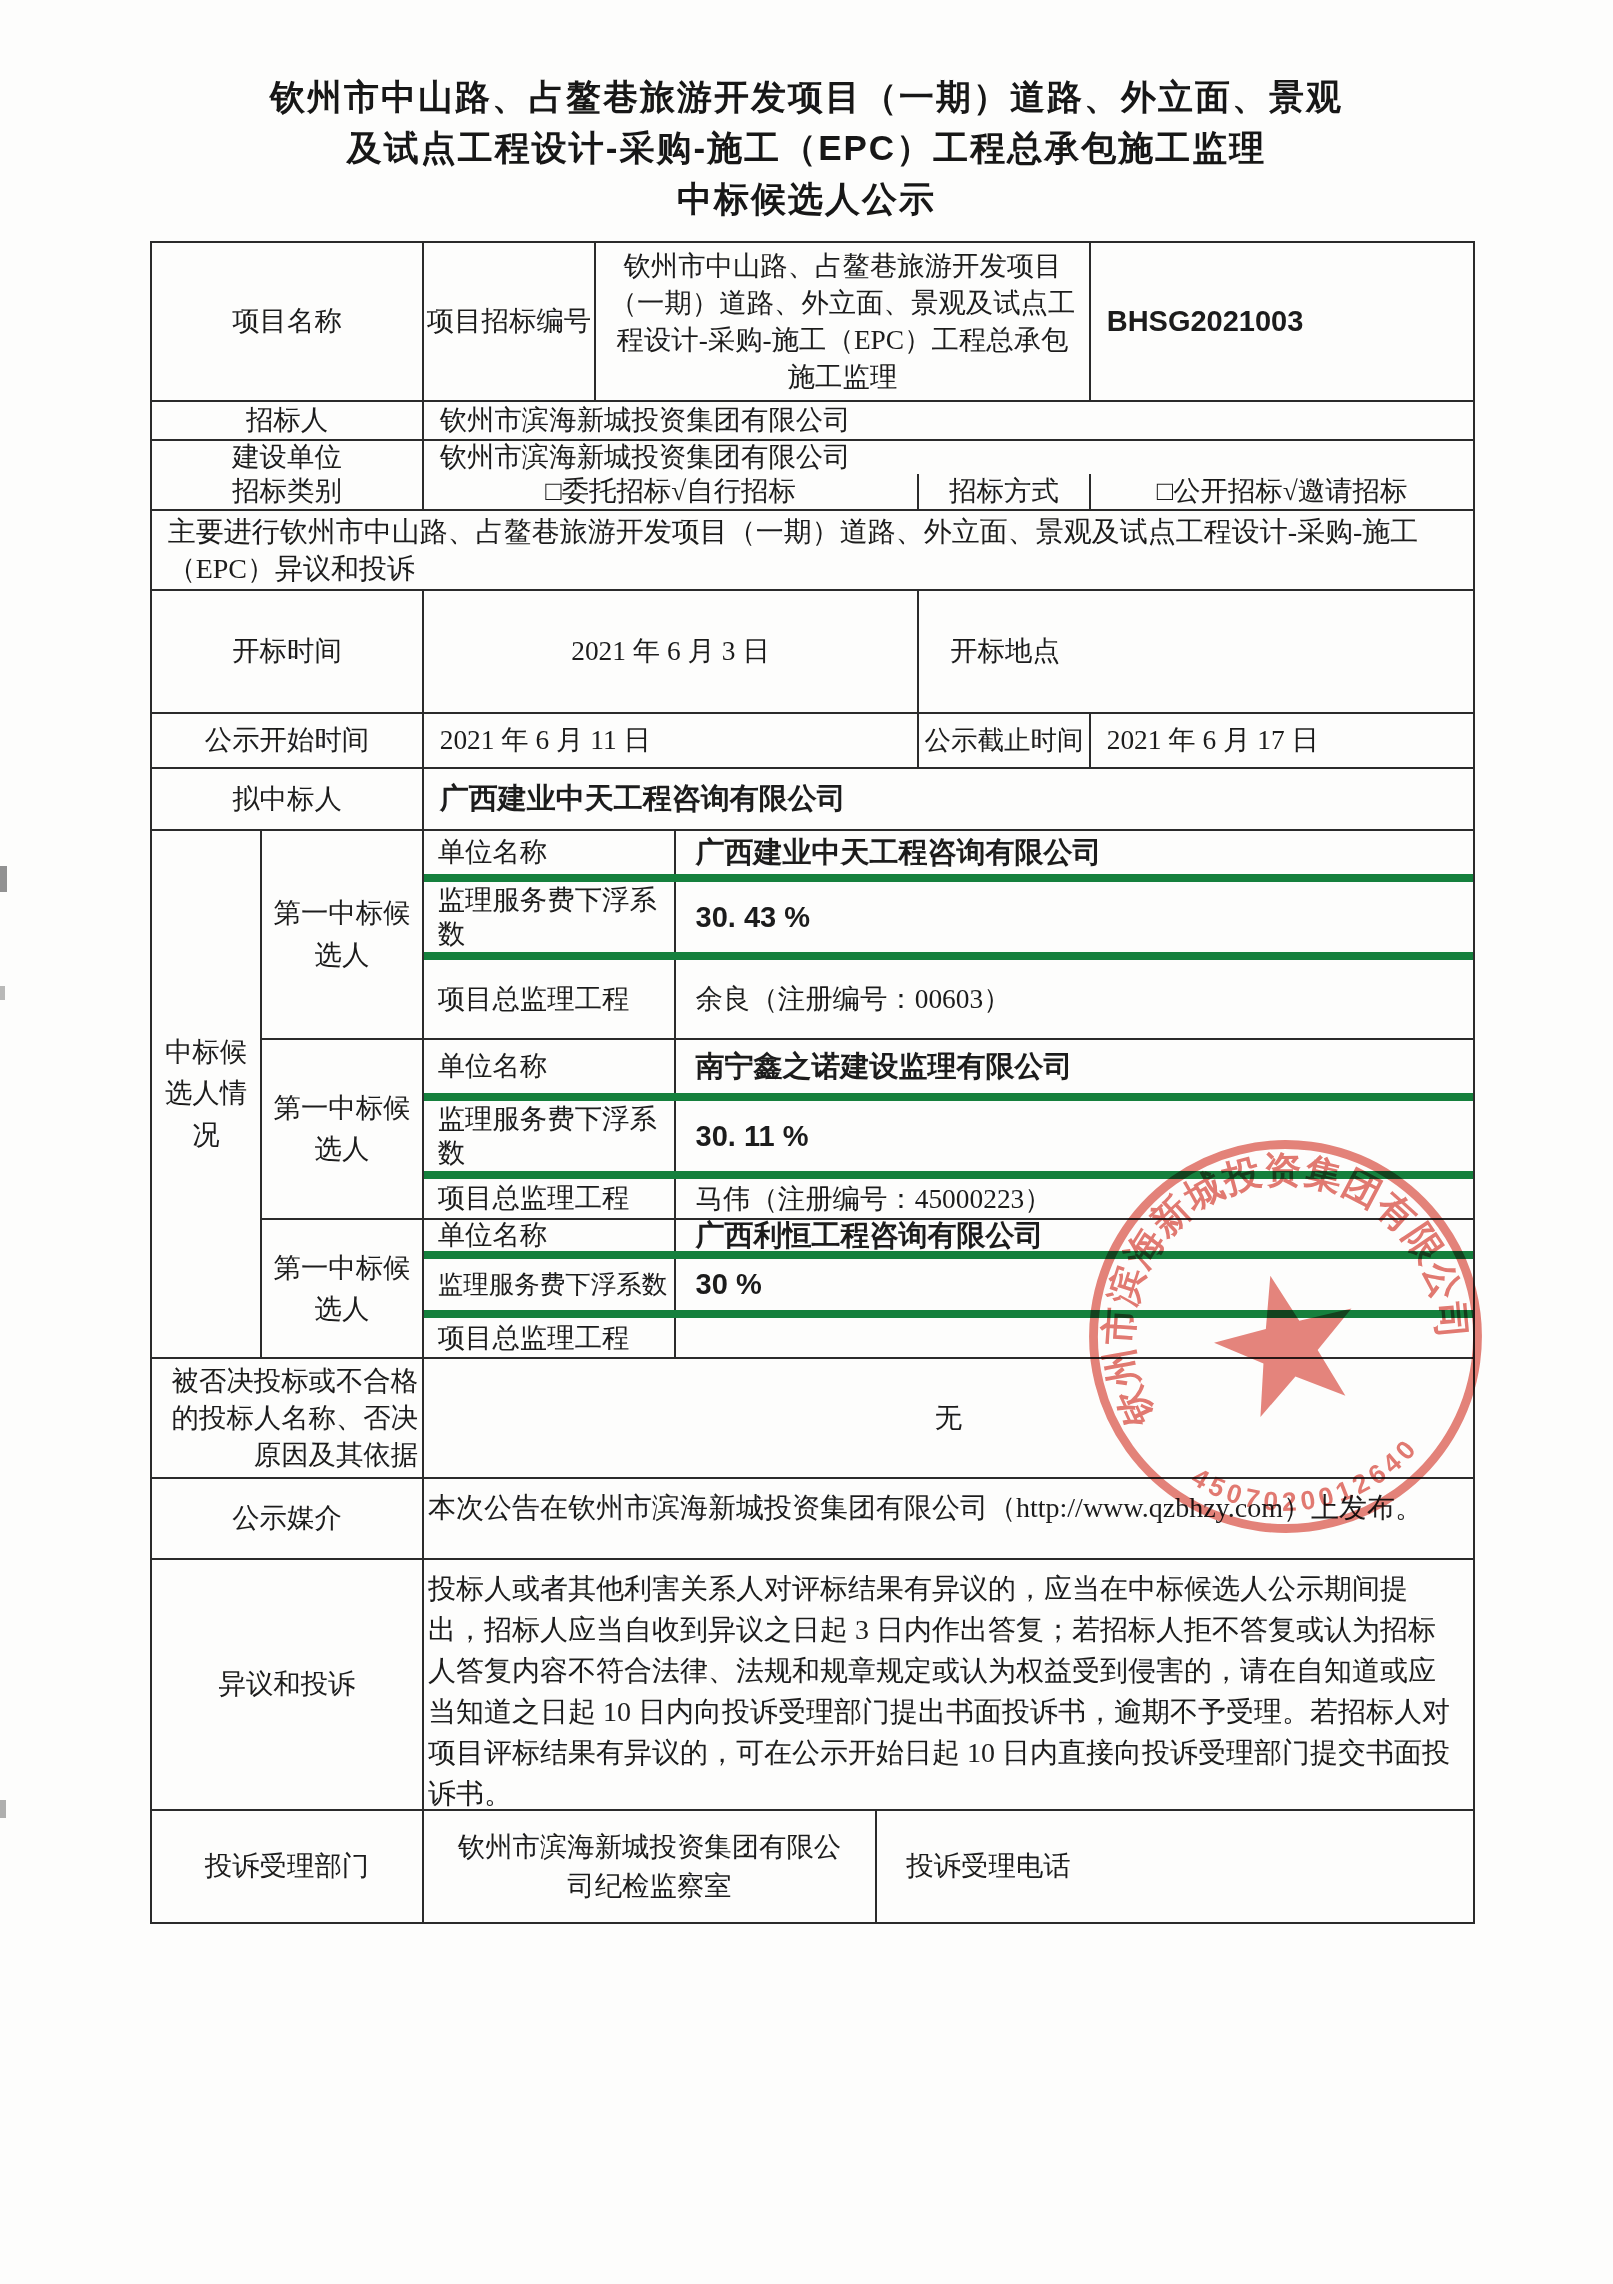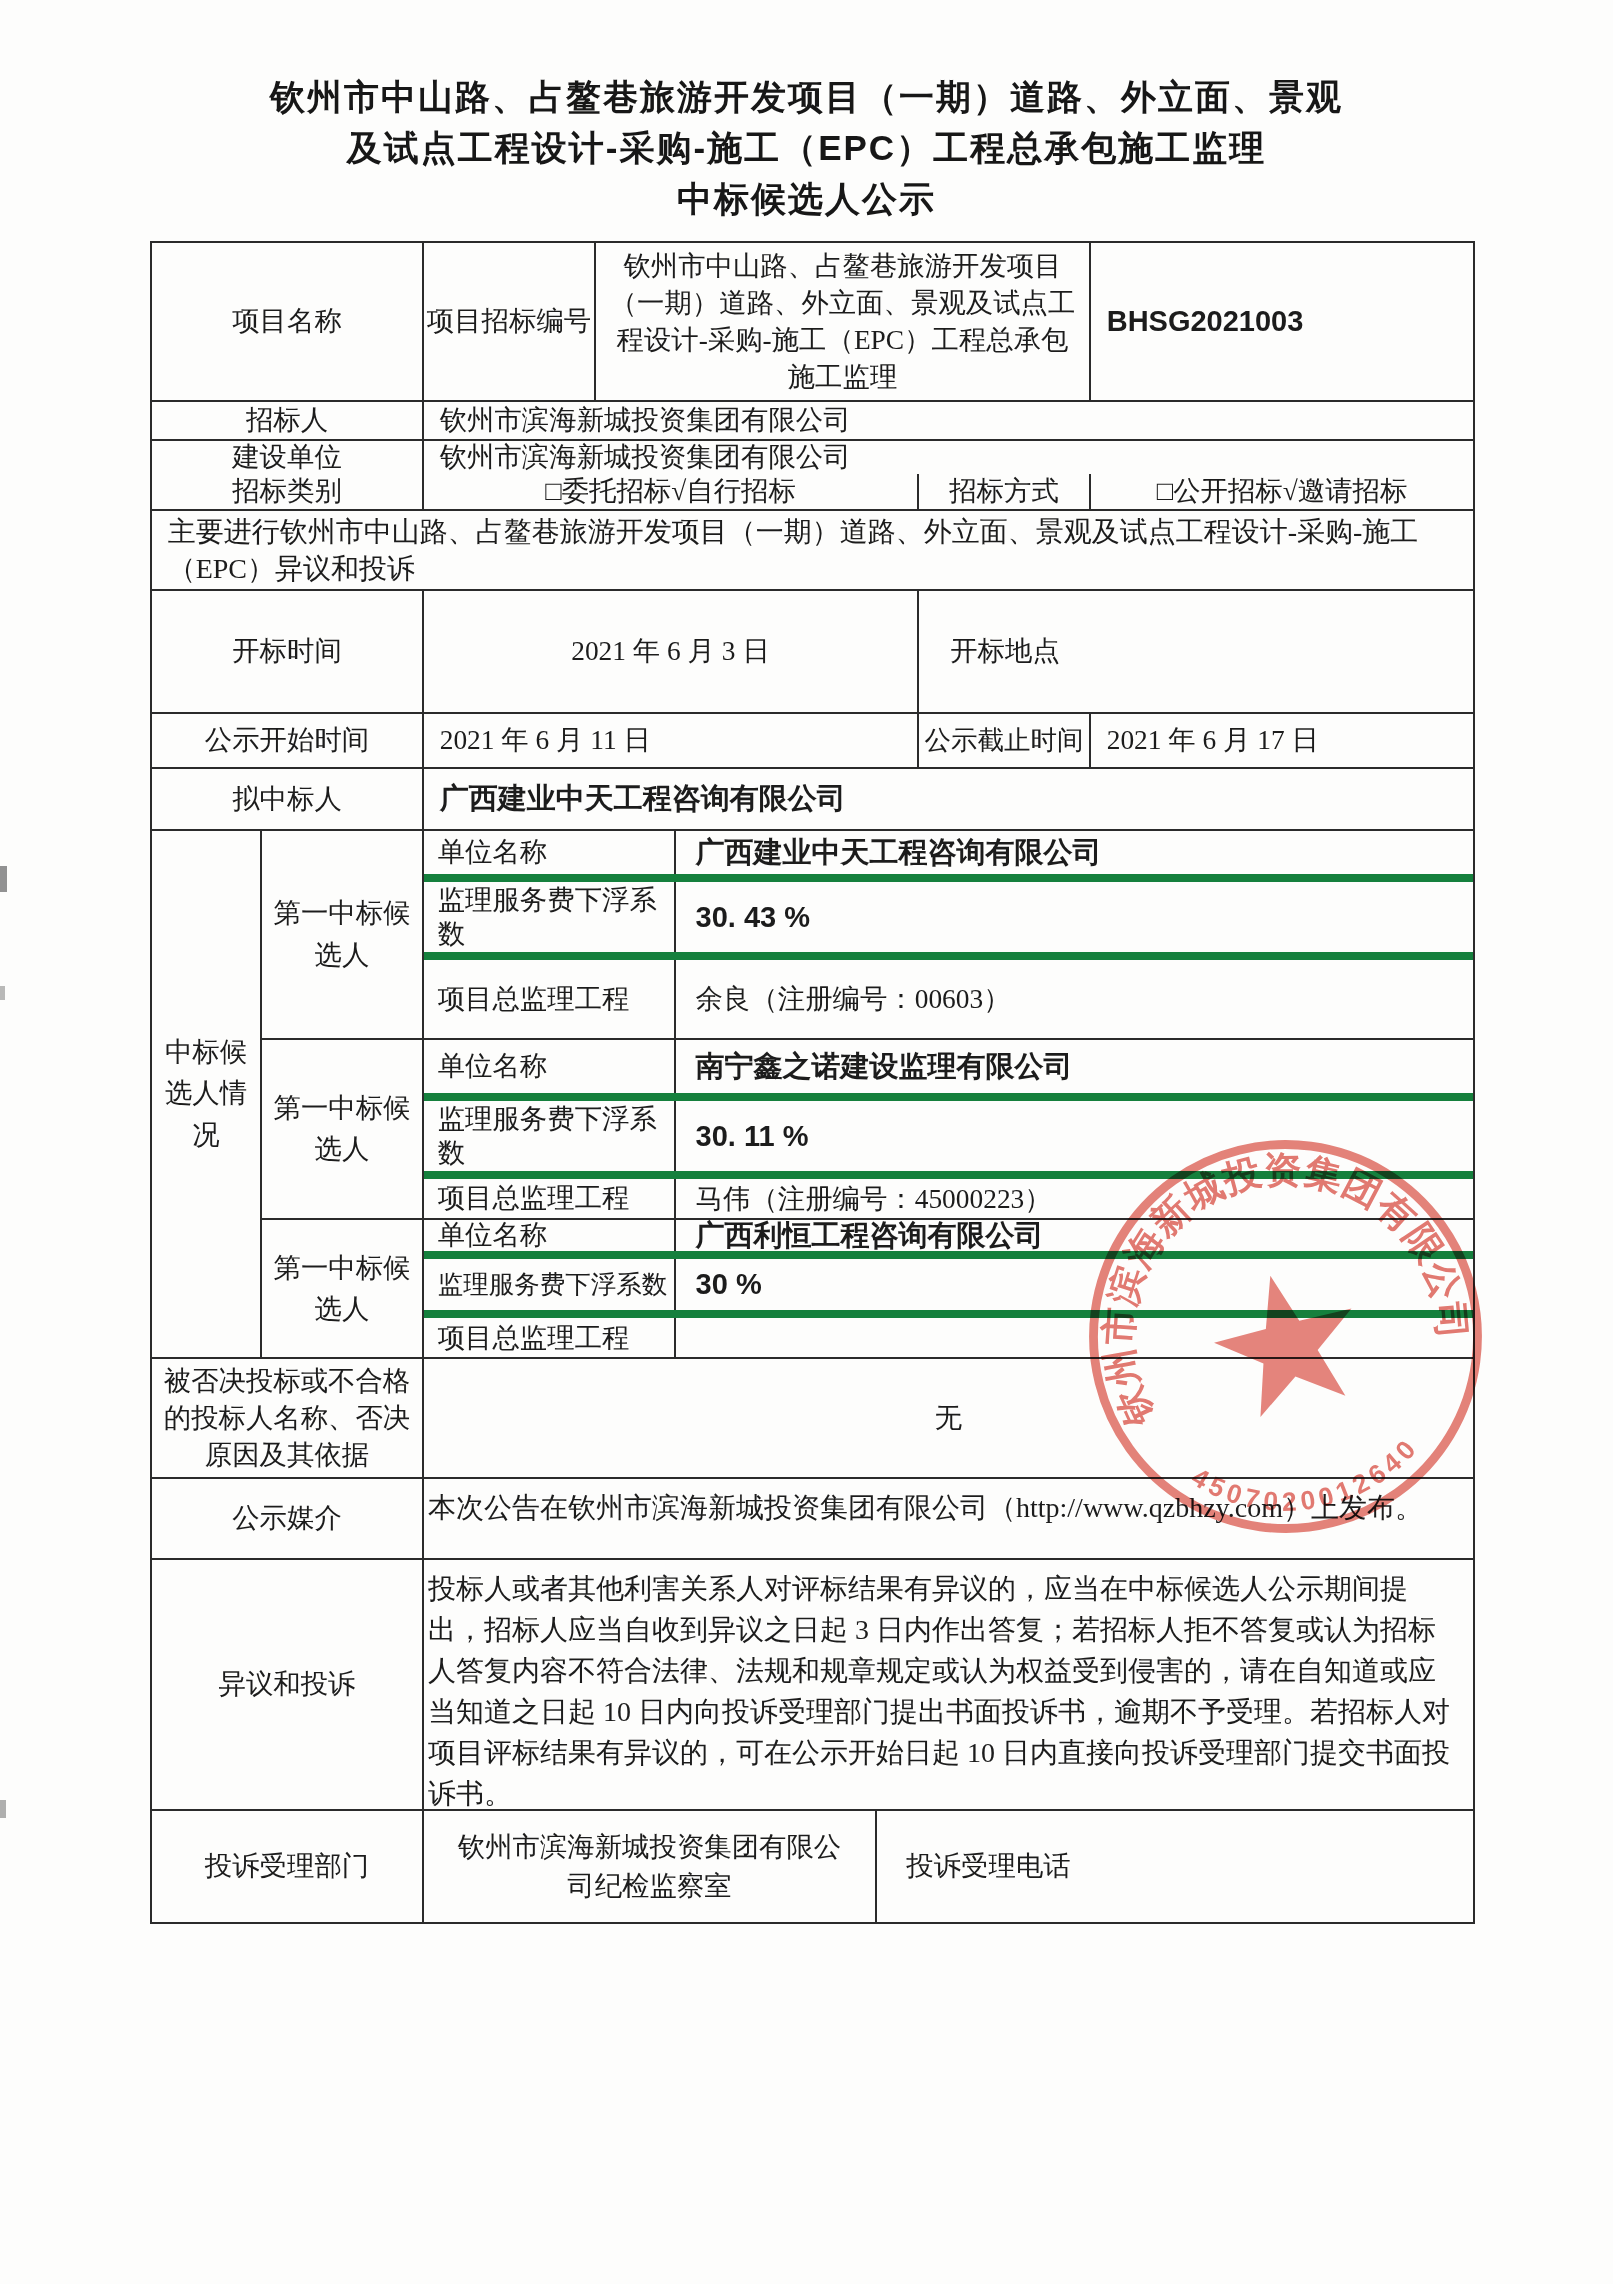--- a/index.html
+++ b/index.html
@@ -28,21 +28,21 @@
     font-size:27.4px;
   }
   .tr{display:flex;border-bottom:2px solid #2b2b2b;box-sizing:border-box;}
   .tr.noline{border-bottom:none;}
   .tr:last-child{border-bottom:none;}
   .td{
     box-sizing:border-box;display:flex;align-items:center;
     border-right:2px solid #2b2b2b;overflow:hidden;line-height:1.35;
   }
   .td:last-child{border-right:none;}
-  .lab{justify-content:center;text-align:center;}
+  .lab{justify-content:center;text-align:right;}
   .cen{justify-content:center;text-align:center;}
   .lef{justify-content:flex-start;text-align:left;padding-left:15.7px;padding-right:8px;}
   .w-label{width:272px;}
   .w-v1{width:495px;}
   .w-mid{width:172px;}
   .w-v2{flex:1;}
   .num{font-family:"Liberation Sans","DejaVu Sans",sans-serif;font-weight:600;}
   
   .cand-wrap{display:flex;width:100%;}
   .colA{width:110px;border-right:2px solid #2b2b2b;box-sizing:border-box;

